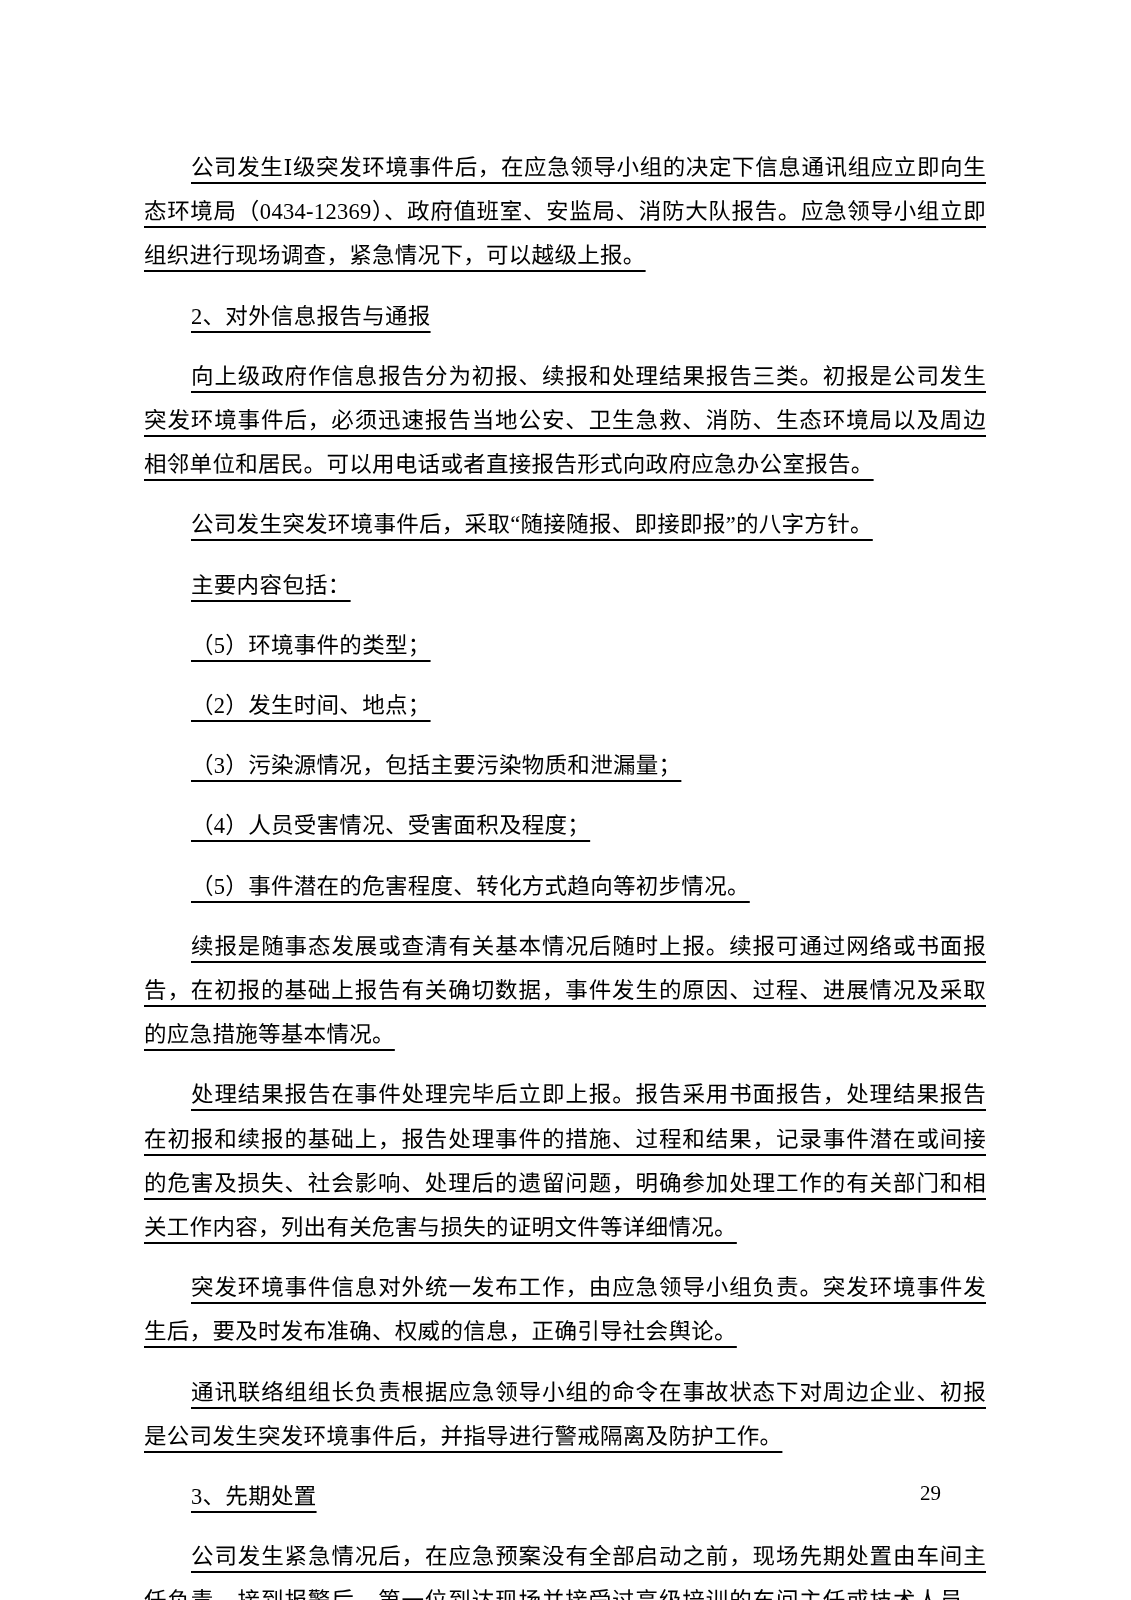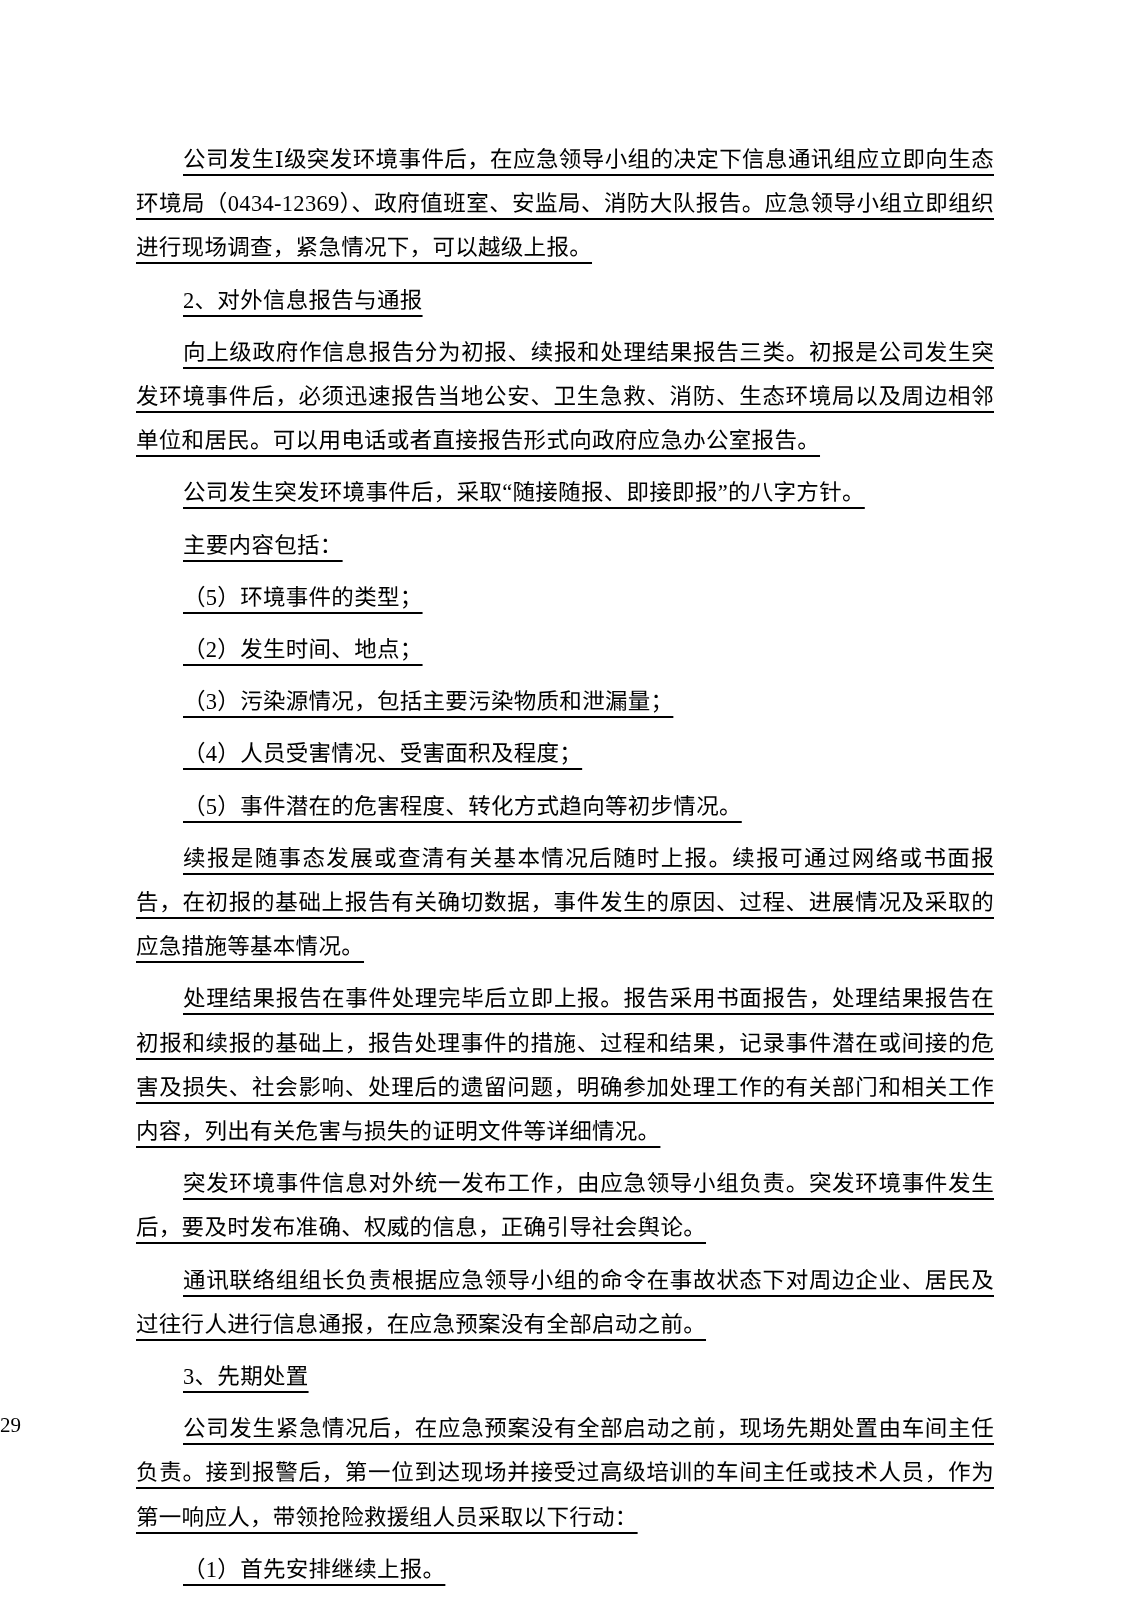--- a/index.html
+++ b/index.html
@@ -27,33 +27,33 @@
     position: absolute;
     left: 128px;
     top: 130px;
     width: 874px;
     font-size: 22.5px;
     line-height: 44.2px;
     text-align: justify;
     letter-spacing: 0.3px;
   }
   .content p {
-    margin: 8px;
+    margin: 16px;
     padding: 0;
     text-indent: 47px;
     text-decoration: underline;
     text-decoration-thickness: 1.6px;
     text-underline-offset: 7px;
   }
   .footer-pagenum {
     position: absolute;
     left: 0;
-    top: 1412px;
+    top: 1480px;
     width: 941px;
-    text-align: left;
+    text-align: right;
     font-size: 21px;
     line-height: 26px;
     text-decoration: none;
   }
 </style>
 </head>
 <body>
 
 <div class="page">
   <div class="content">
@@ -63,19 +63,19 @@
     <p>公司发生突发环境事件后，采取“随接随报、即接即报”的八字方针。</p>
     <p>主要内容包括：</p>
     <p>（5）环境事件的类型；</p>
     <p>（2）发生时间、地点；</p>
     <p>（3）污染源情况，包括主要污染物质和泄漏量；</p>
     <p>（4）人员受害情况、受害面积及程度；</p>
     <p>（5）事件潜在的危害程度、转化方式趋向等初步情况。</p>
     <p>续报是随事态发展或查清有关基本情况后随时上报。续报可通过网络或书面报告，在初报的基础上报告有关确切数据，事件发生的原因、过程、进展情况及采取的应急措施等基本情况。</p>
     <p>处理结果报告在事件处理完毕后立即上报。报告采用书面报告，处理结果报告在初报和续报的基础上，报告处理事件的措施、过程和结果，记录事件潜在或间接的危害及损失、社会影响、处理后的遗留问题，明确参加处理工作的有关部门和相关工作内容，列出有关危害与损失的证明文件等详细情况。</p>
     <p>突发环境事件信息对外统一发布工作，由应急领导小组负责。突发环境事件发生后，要及时发布准确、权威的信息，正确引导社会舆论。</p>
-    <p>通讯联络组组长负责根据应急领导小组的命令在事故状态下对周边企业、居民及过往行人进行信息通报，在应急预案没有全部启动之前。</p>
+    <p>通讯联络组组长负责根据应急领导小组的命令在事故状态下对周边企业、初报是公司发生突发环境事件后，并指导进行警戒隔离及防护工作。</p>
     <p>3、先期处置</p>
     <p>公司发生紧急情况后，在应急预案没有全部启动之前，现场先期处置由车间主任负责。接到报警后，第一位到达现场并接受过高级培训的车间主任或技术人员，作为第一响应人，带领抢险救援组人员采取以下行动：</p>
     <p>（1）首先安排继续上报。</p>
   </div>
   <div class="footer-pagenum">29</div>
 </div>
 
 </body></html>

